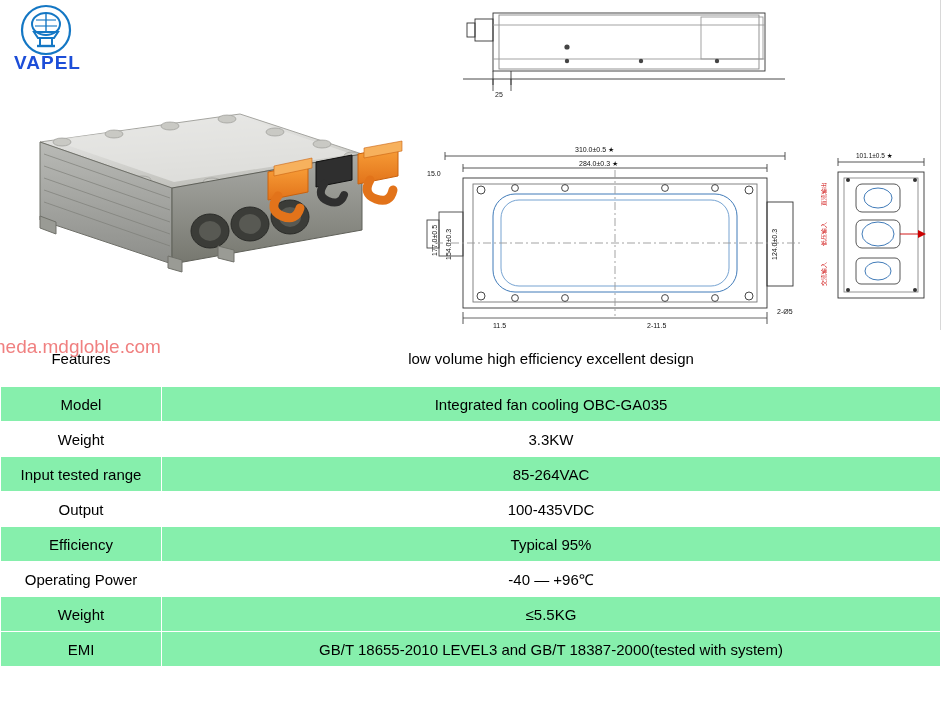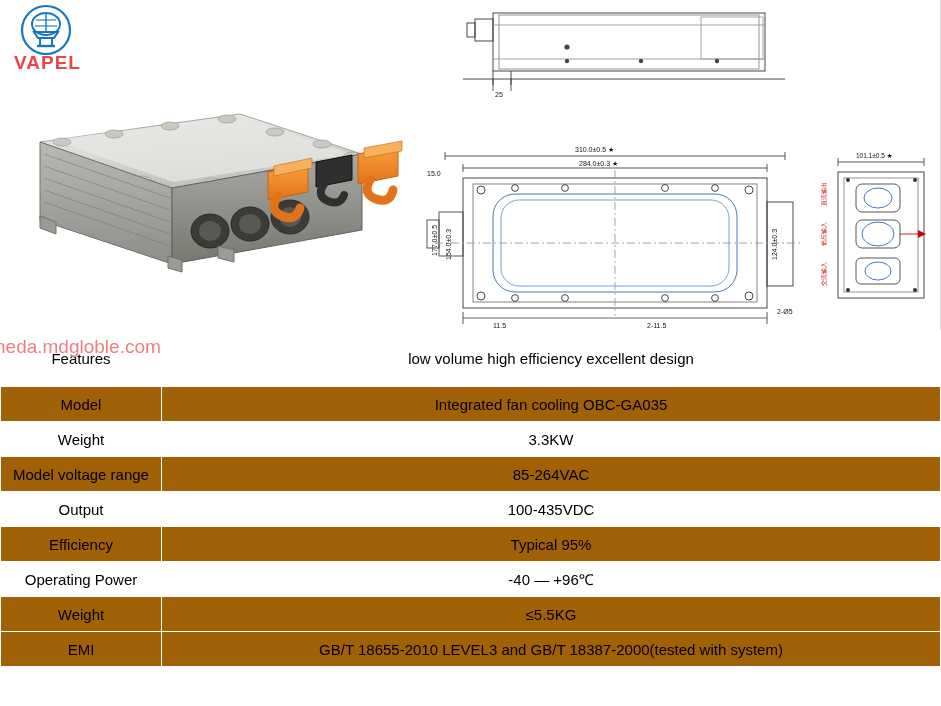--- a/index.html
+++ b/index.html
@@ -16,21 +16,21 @@
     background:#ffffff;
   }
 
   
   .logo{
     position:absolute;left:10px;top:4px;width:110px;height:70px;
   }
   .logo svg{display:block;}
   .logo-text{
     position:absolute;left:14px;top:52px;
-    font-size:19px;font-weight:bold;color:#ef4444;letter-spacing:1px;
+    font-size:19px;font-weight:bold;color:#1d4ed8;letter-spacing:1px;
     font-family:"Liberation Sans", sans-serif;
   }
 
   
   .photo{
     position:absolute;left:22px;top:96px;width:390px;height:200px;
   }
 
   
   .dwg-top{position:absolute;left:455px;top:5px;width:350px;height:90px;}
@@ -59,21 +59,21 @@
     border:1px solid #ffffff;
     text-align:center;
     vertical-align:middle;
     font-size:15px;
     height:34px;
     padding:0;
     color:#000;
   }
   td.label{width:160px;}
   tr.white td{background:#ffffff;}
-  tr.blue td{background:#a16207;}
+  tr.blue td{background:#86efac;}
   tr.first td{height:55px;}
 </style>
 </head>
 <body>
 
 <div class="top-area">
 
   <div class="logo">
     <svg width="110" height="60" viewBox="0 0 110 60">
       <circle cx="36" cy="26" r="24" fill="none" stroke="#1477c4" stroke-width="2.2"></circle>
@@ -307,21 +307,21 @@
     </tr>
     <tr class="blue">
       <td class="label">Model</td>
       <td>Integrated fan cooling OBC-GA035</td>
     </tr>
     <tr class="white">
       <td class="label">Weight</td>
       <td>3.3KW</td>
     </tr>
     <tr class="blue">
-      <td class="label">Model voltage range</td>
+      <td class="label">Input tested range</td>
       <td>85-264VAC</td>
     </tr>
     <tr class="white">
       <td class="label">Output</td>
       <td>100-435VDC</td>
     </tr>
     <tr class="blue">
       <td class="label">Efficiency</td>
       <td>Typical 95%</td>
     </tr>

